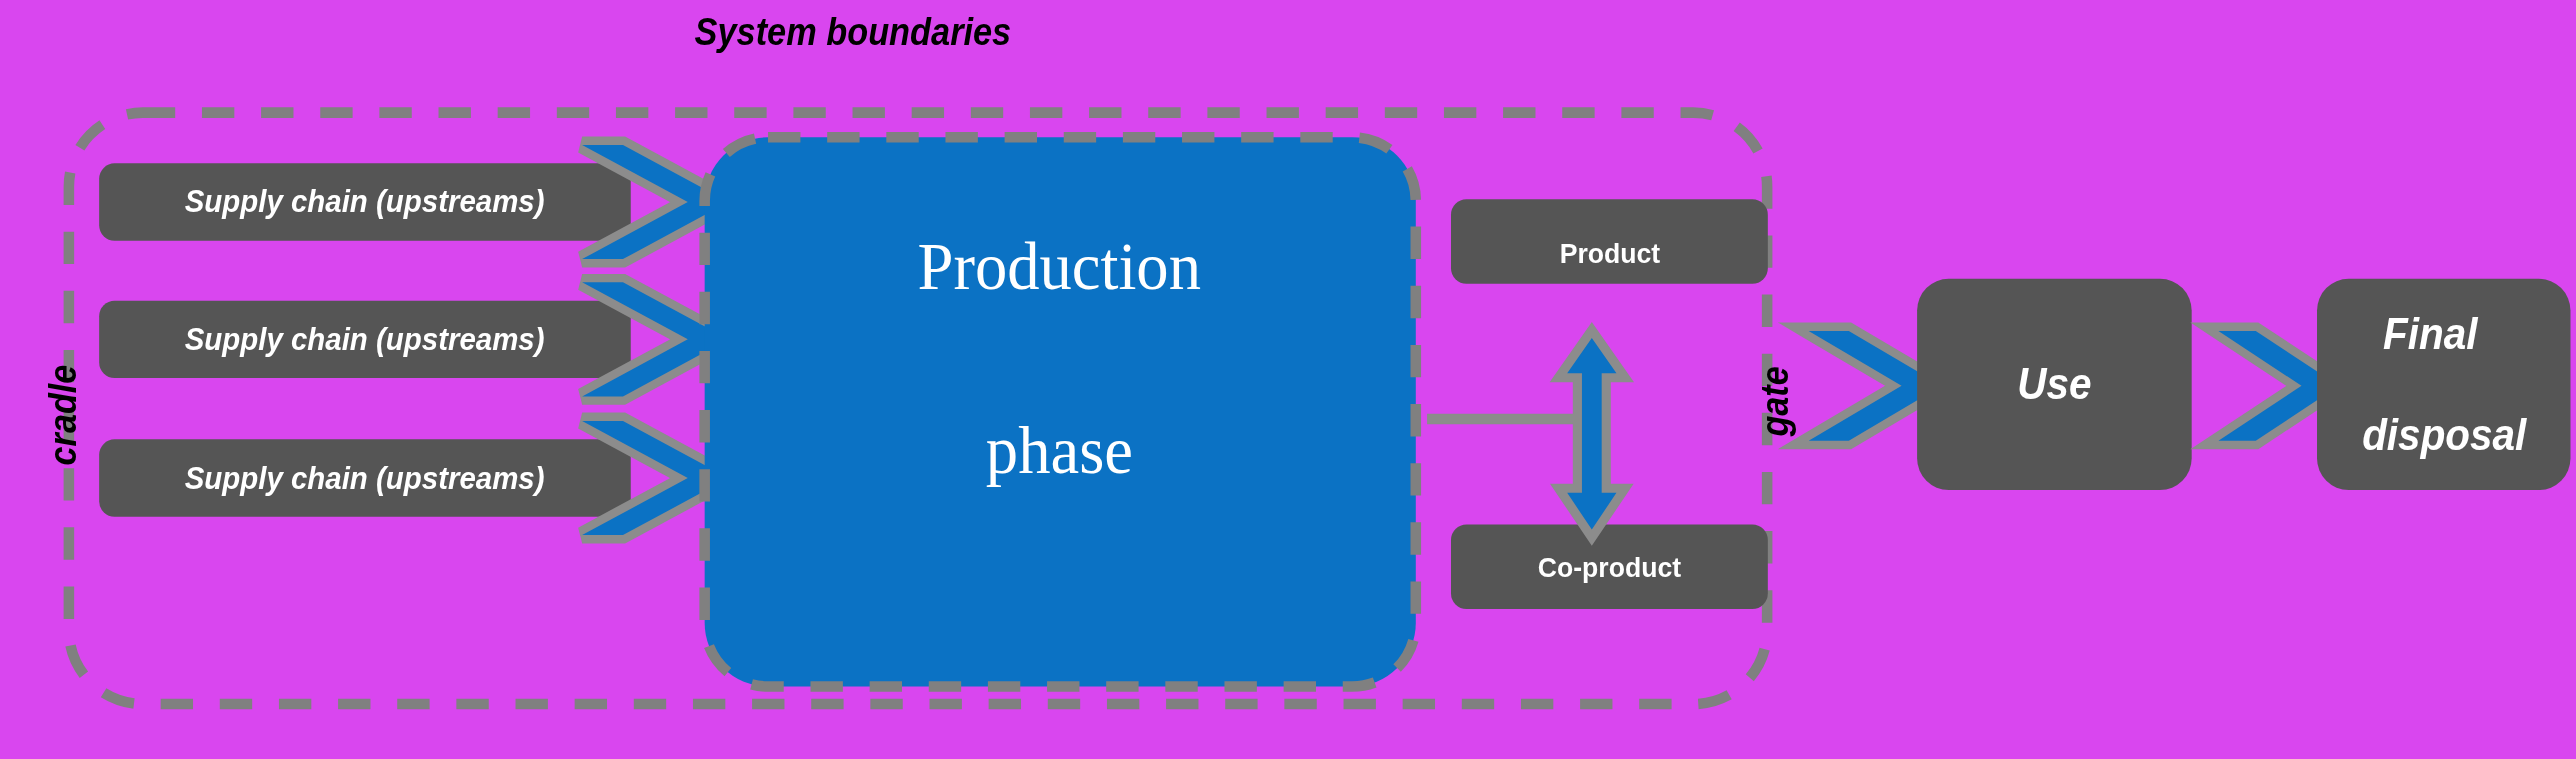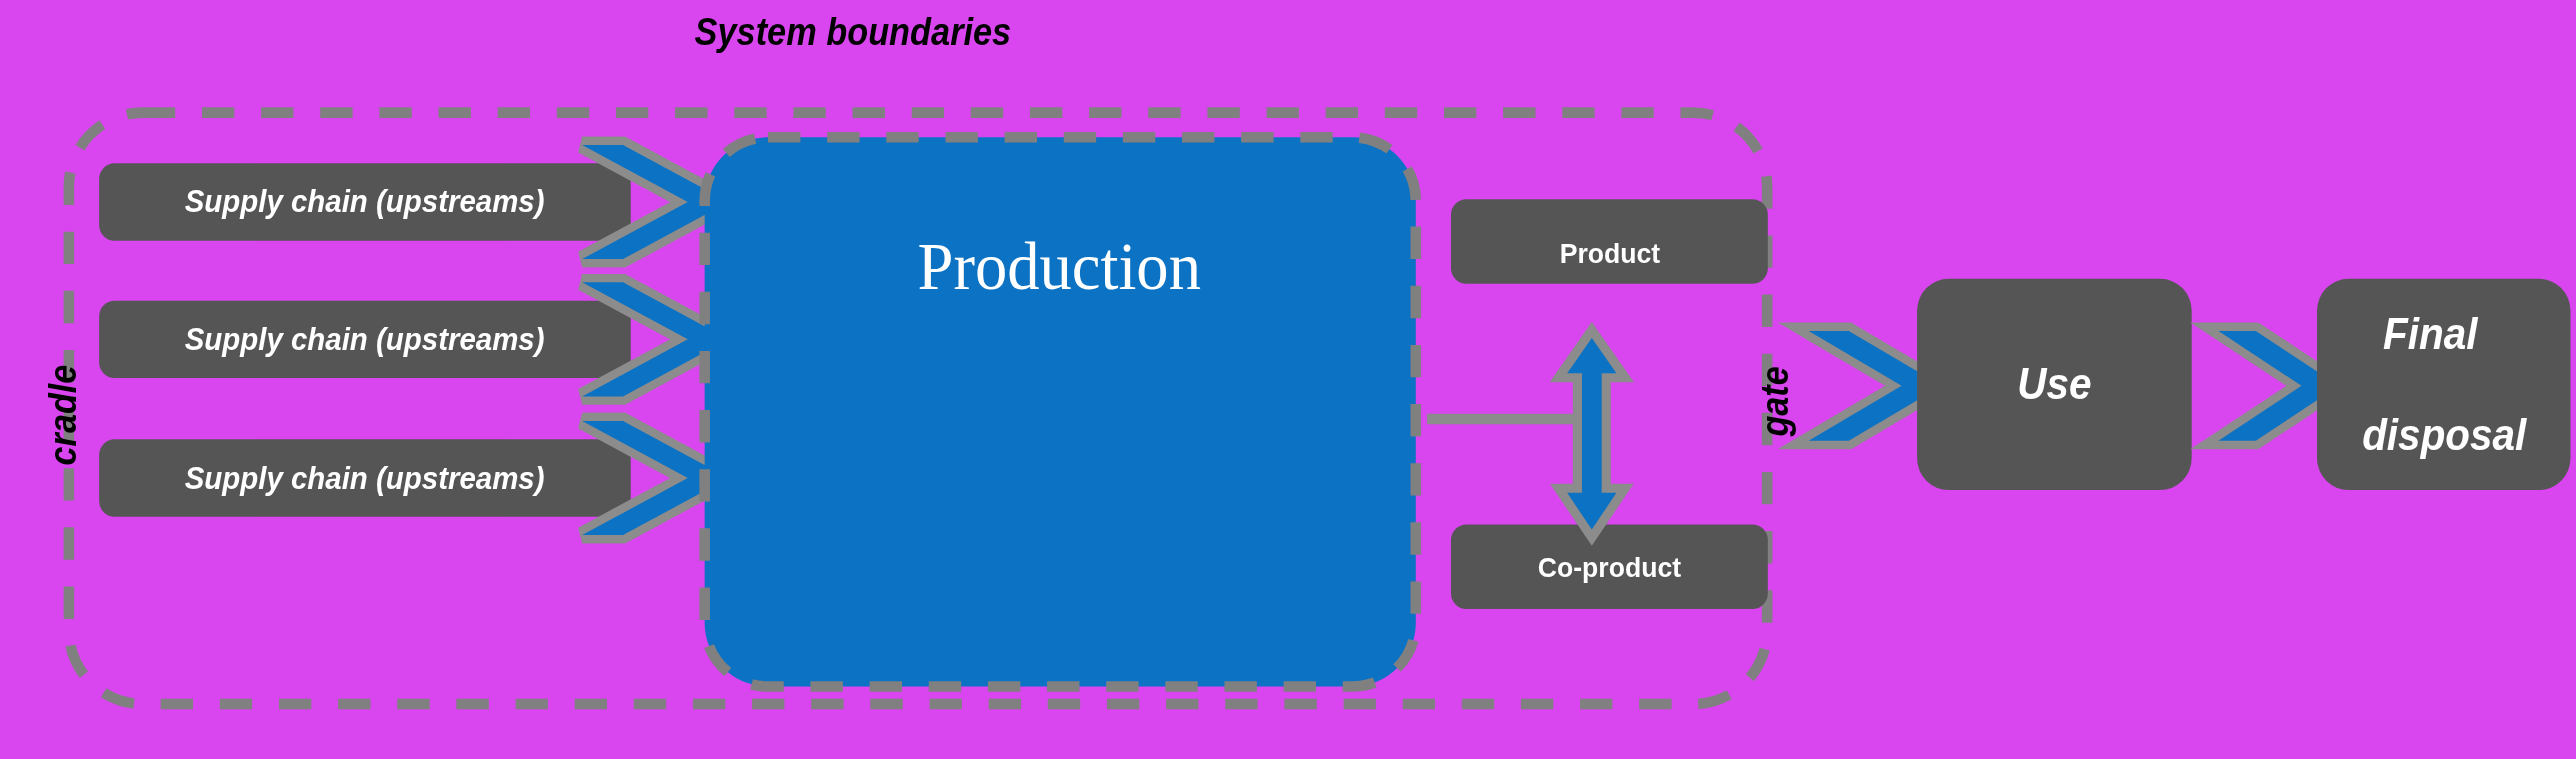--- a/index.html
+++ b/index.html
@@ -100,20 +100,23 @@
   <div class="lbl italic-bold chain-txt" style="left:99px; top:301px; width:532px; height:77px;">
     <span>Supply chain (upstreams)</span>
   </div>
   <div class="lbl italic-bold chain-txt" style="left:99px; top:440px; width:532px; height:77px;">
     <span>Supply chain (upstreams)</span>
   </div>
 
   <div class="lbl big-txt" style="left:704px; top:232px; width:711px; height:70px;">
     <span>Production</span>
   </div>
+  <div class="lbl big-txt" style="left:704px; top:416px; width:711px; height:70px;">
+    <span>phase</span>
+  </div>
 
   <div class="lbl bold prod-txt" style="left:1451px; top:199px; width:317px; height:85px;margin-top:12px;">
     <span>Product</span>
   </div>
   <div class="lbl italic-bold stage-txt" style="left:1917px; top:279px; width:275px; height:211px;">
     <span>Use</span>
   </div>
 
   <div class="lbl bold prod-txt" style="left:1451px; top:525px; width:317px; height:85px;">
     <span>Co-product</span>

